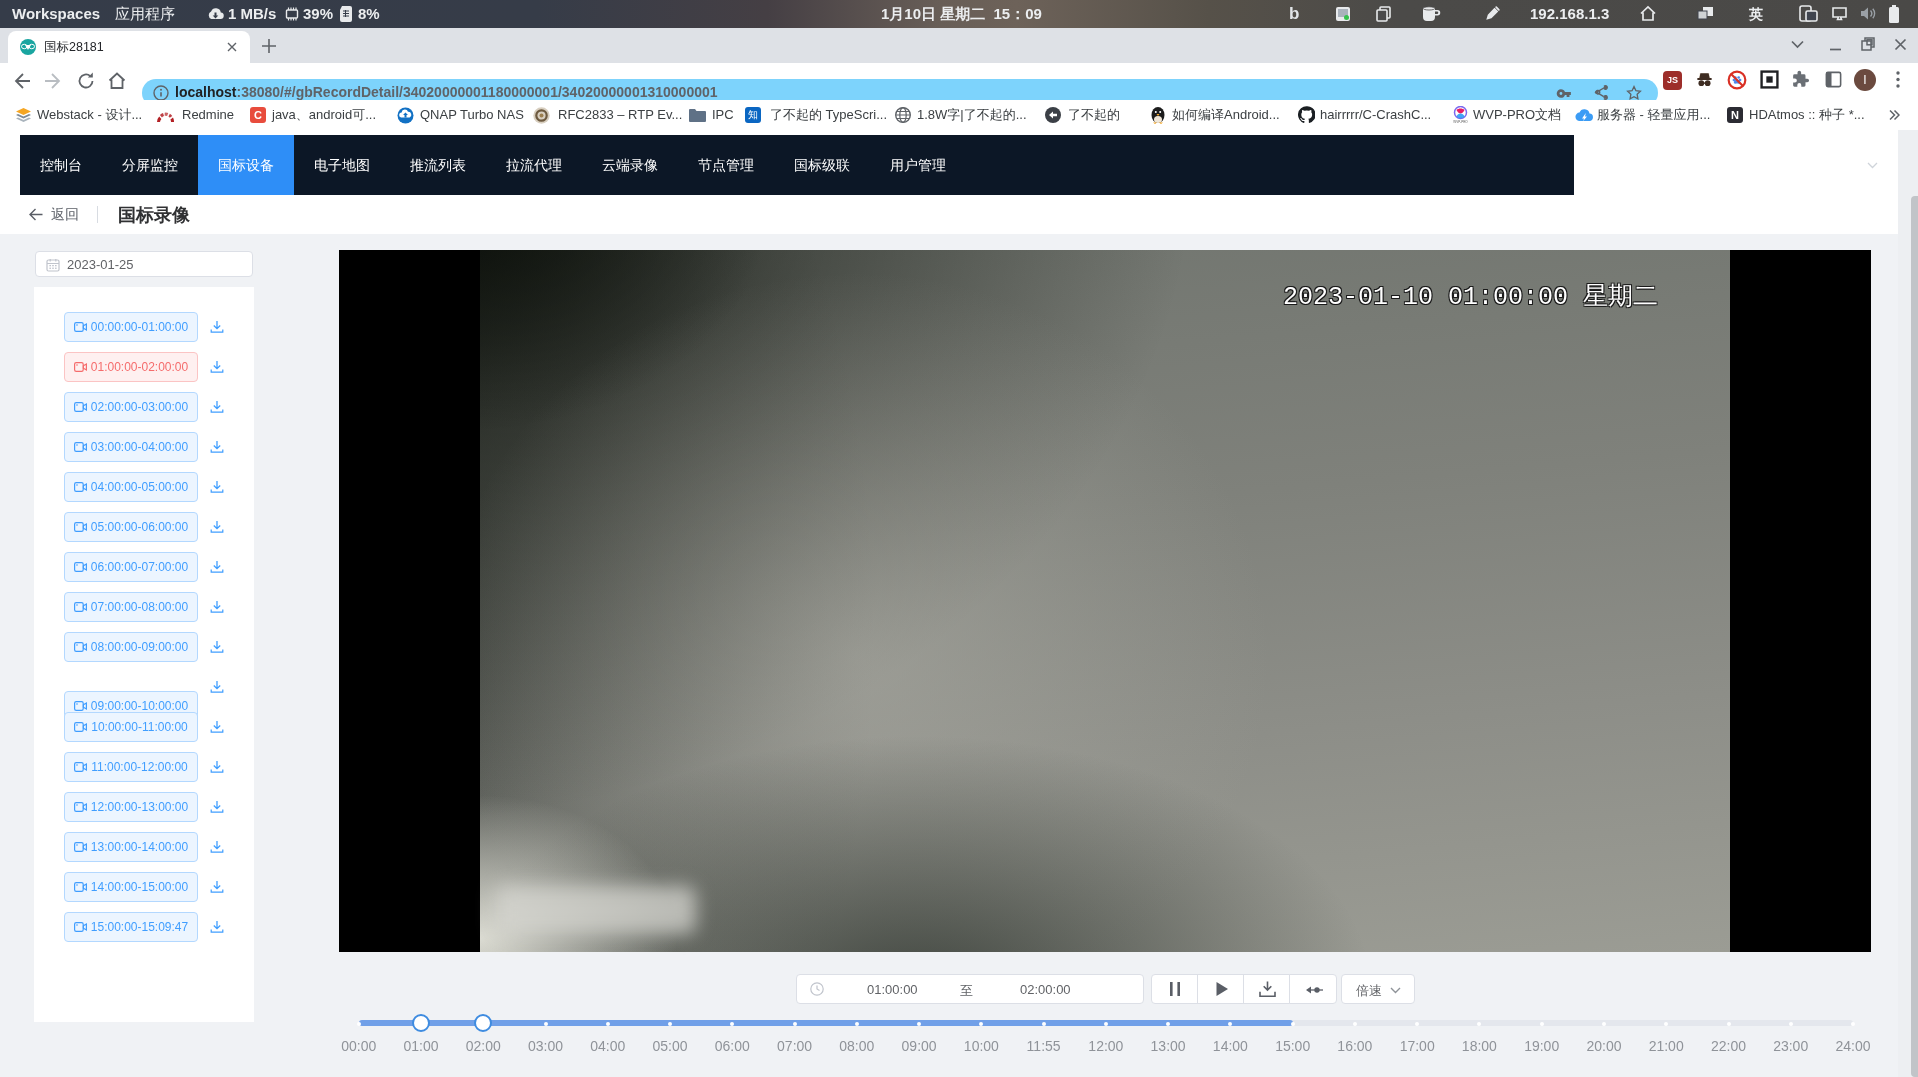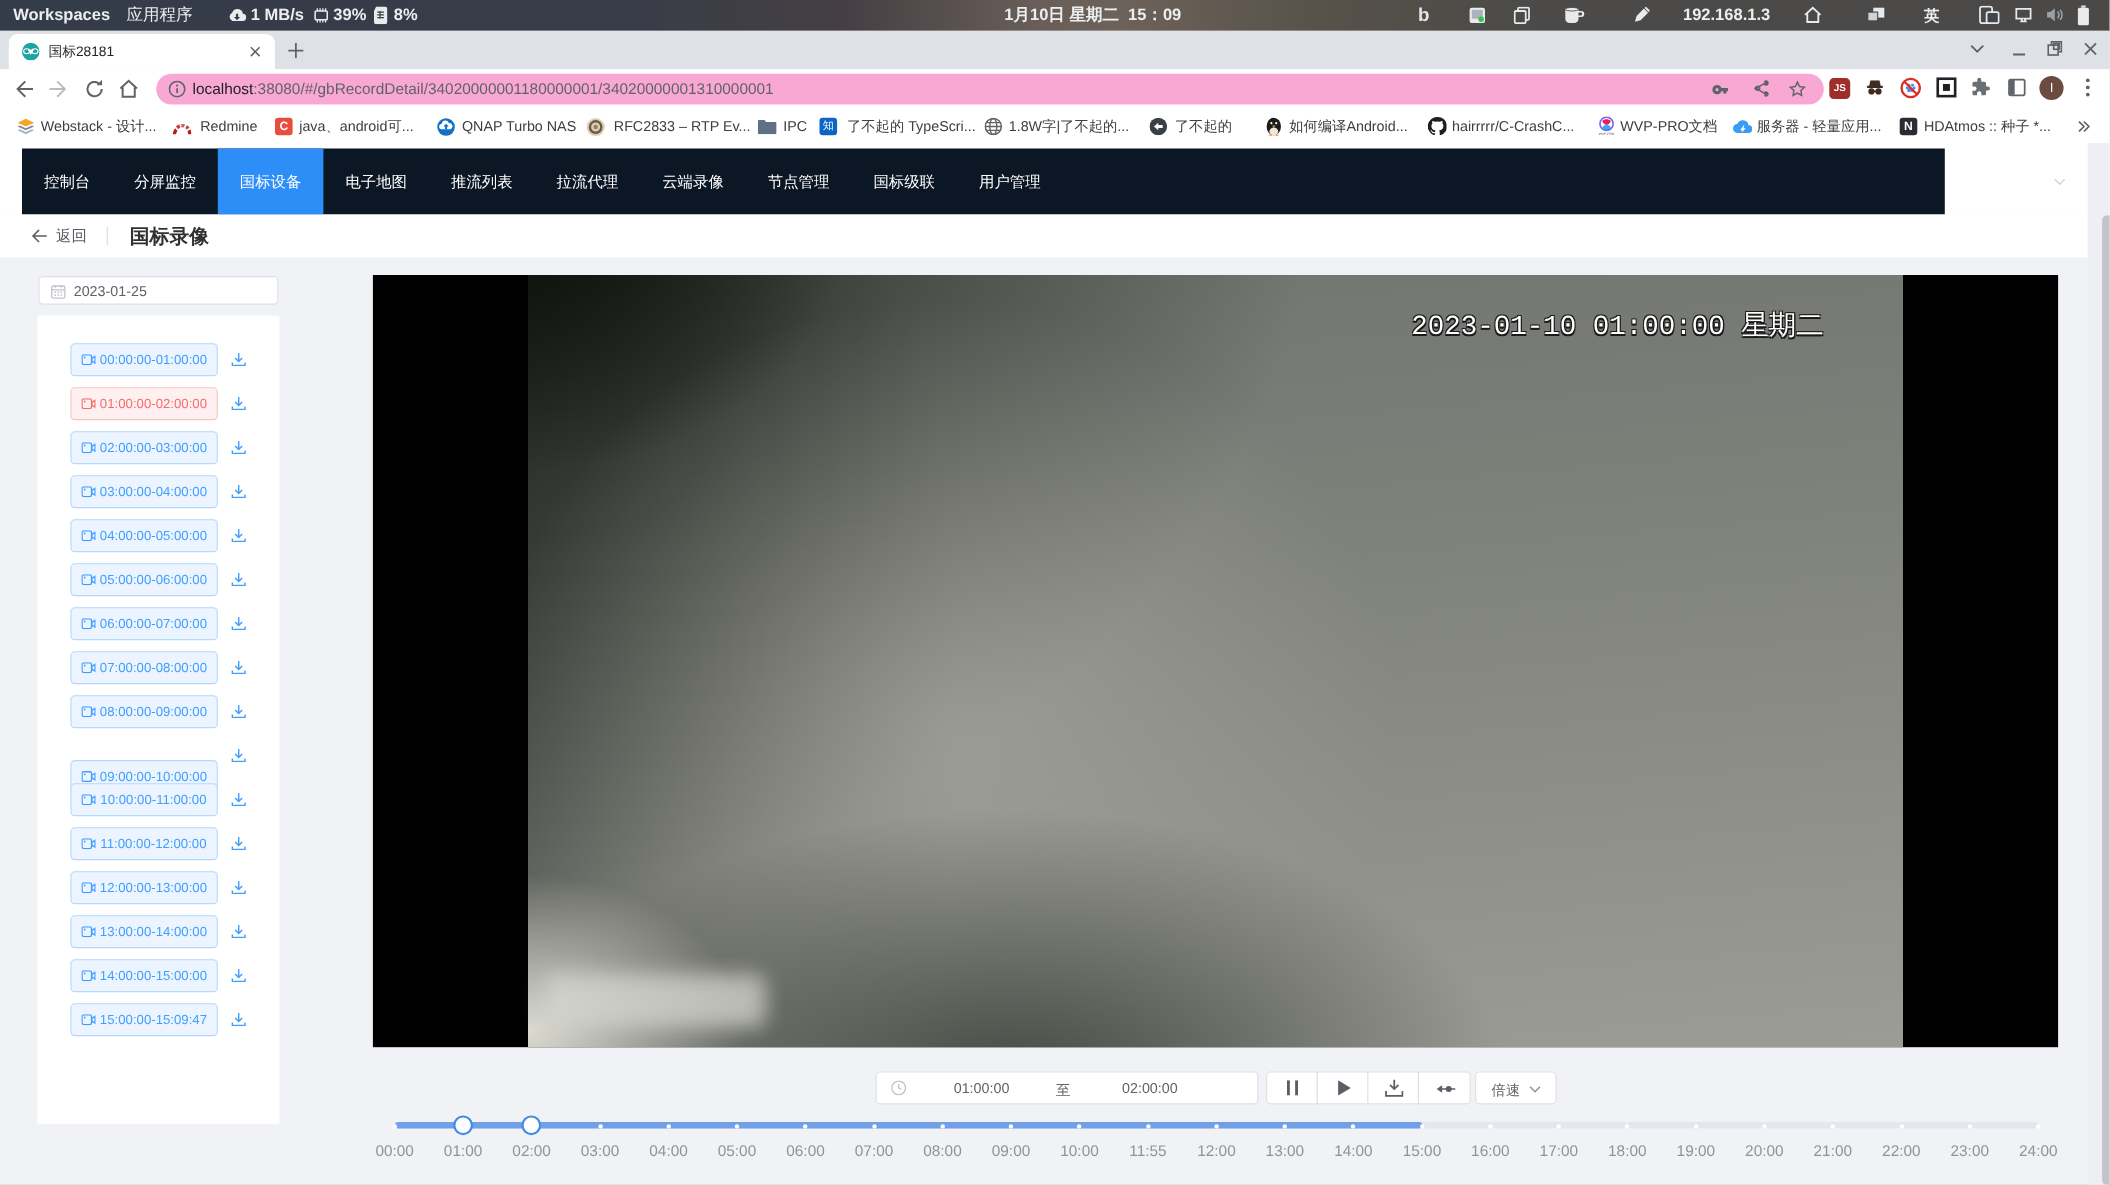--- a/index.html
+++ b/index.html
@@ -13,28 +13,28 @@
   #topbar { left:0; top:0; width:1918px; height:28px;
     background:linear-gradient(90deg,#353c49 0%,#363c48 28%,#453f44 40%,#685e57 49%,#6d6259 53%,#565149 63%,#4b4a48 73%,#4a4947 100%);
     color:#eceef0; font-size:15px; }
   #topbar .t { position:absolute; top:3px; line-height:22px; white-space:nowrap; }
   #topbar .b { font-weight:bold; }
 
   
   #tabstrip { left:0; top:28px; width:1918px; height:35px; background:#dee1e6; }
   #tab { position:absolute; left:8px; top:3px; width:242px; height:32px; background:#fff; border-radius:8px 8px 0 0; }
   #toolbar { left:0; top:63px; width:1918px; height:37px; background:#fff; }
-  #urlpill { position:absolute; left:142px; top:4px; width:1516px; height:28px; background:#f9a8d4; border-radius:14px; }
+  #urlpill { position:absolute; left:142px; top:16px; width:1516px; height:28px; background:#7dd3fc; border-radius:14px;font-weight:bold; }
   #bookmarks { left:0; top:100px; width:1918px; height:30px; background:#fff; font-size:13px; color:#3c4043; }
   .bm { position:absolute; top:0; height:30px; line-height:30px; white-space:nowrap; }
 
   
   #page { left:0; top:130px; width:1918px; height:947px; background:#f0f2f5; }
   #pagetop { left:0; top:0; width:1918px; height:65px; background:#fff; }
-  #nav { left:20px; top:5px; width:1748px; height:60px; background:#0c1726; color:#fff; font-size:14px; }
+  #nav { left:20px; top:5px; width:1554px; height:60px; background:#0c1726; color:#fff; font-size:14px; }
   .navitem { position:absolute; top:0; height:60px; line-height:60px; padding:0 20px; }
   #nav .active { background:#2e8ef7; }
   #subheader { left:0; top:65px; width:1898px; height:39px; background:#fff; }
 
   
   #dateinput { left:35px; top:121px; width:218px; height:26px; background:#fff; border:1px solid #dcdfe6; border-radius:4px; }
   #sidepanel { left:34px; top:157px; width:220px; height:735px; background:#fff; }
   .chunkbtn { position:absolute; left:30px; width:134px; height:30px; border-radius:4px; font-size:12px;
      background:#ecf5ff; border:1px solid #b3d8ff; color:#409eff; display:flex; align-items:center; justify-content:center; white-space:nowrap;}
   .chunkbtn.red { background:#fef0f0; border-color:#fbc4c4; color:#f56c6c; }
@@ -92,21 +92,21 @@
         </g>
       </svg>
     <span class="t b" style="left:303px">39%</span>
     <svg class="abs" style="left:339px;top:6px" width="14" height="16" viewBox="0 0 14 16">
         <path fill="#e8eaec" d="M3 0h8a2 2 0 0 1 2 2v12a2 2 0 0 1-2 2H3a2 2 0 0 1-2-2V4z"></path>
         <g stroke="#353c49" stroke-width="1">
           <path d="M4 5h6M4 7.5h6M4 10h6M6.5 4v7"></path>
         </g>
       </svg>
     <span class="t b" style="left:358px">8%</span>
-    <span class="t b" style="left:913px">1月10日 星期二&nbsp; 15：09</span>
+    <span class="t b" style="left:881px">1月10日 星期二&nbsp; 15：09</span>
     <span class="t b" style="left:1289px;font-size:17px;color:#e3e6e9">b</span>
     <svg class="abs" style="left:1335px;top:6px" width="16" height="16" viewBox="0 0 16 16">
         <rect x="1" y="1" width="14" height="14" rx="2" fill="#e8eaec"></rect>
         <rect x="3" y="3" width="10" height="8" fill="#aab2bc"></rect>
         <circle cx="11.5" cy="11.5" r="2.5" fill="#35c24d"></circle>
       </svg>
     <svg class="abs" style="left:1376px;top:6px" width="15" height="16" viewBox="0 0 15 16">
         <rect x="4" y="1" width="10" height="11" rx="1" fill="none" stroke="#e8eaec" stroke-width="1.6"></rect>
         <rect x="1" y="4" width="10" height="11" rx="1" fill="#4a4a4a" stroke="#e8eaec" stroke-width="1.6"></rect>
       </svg>

